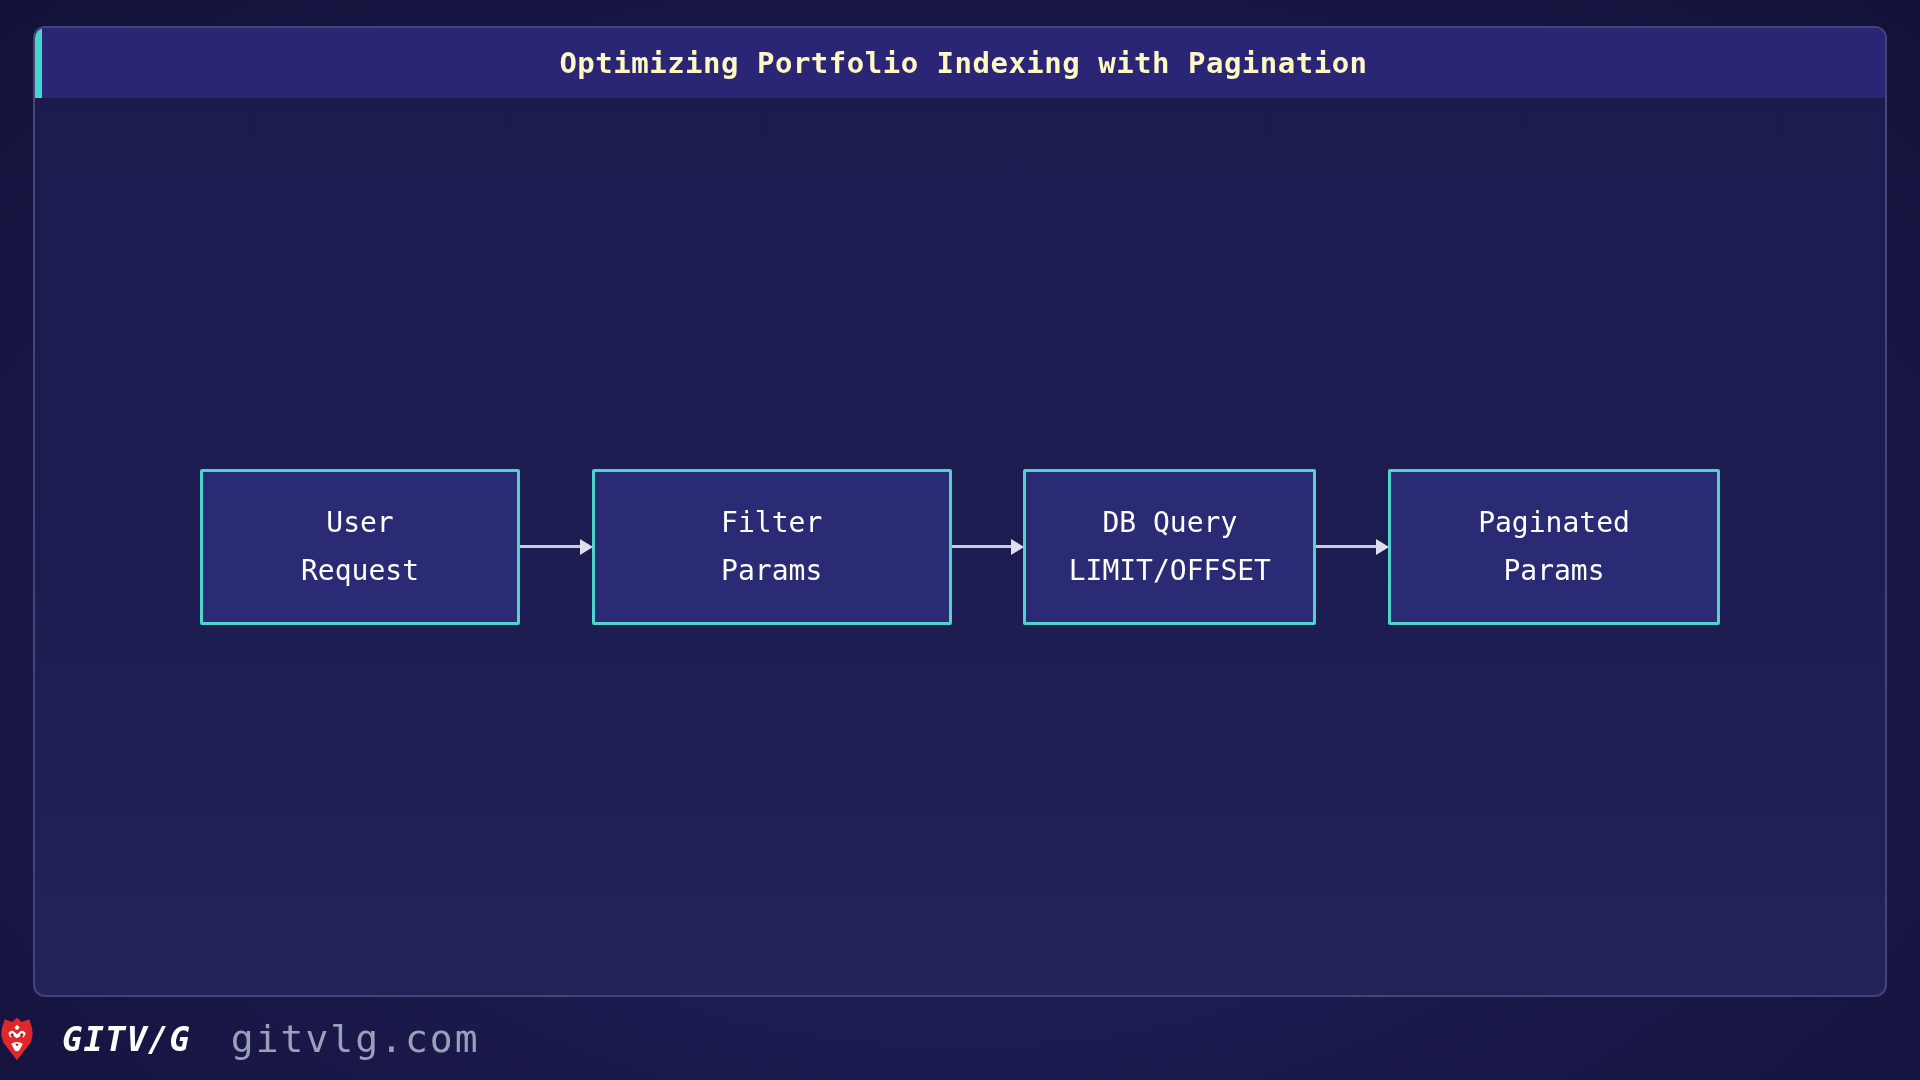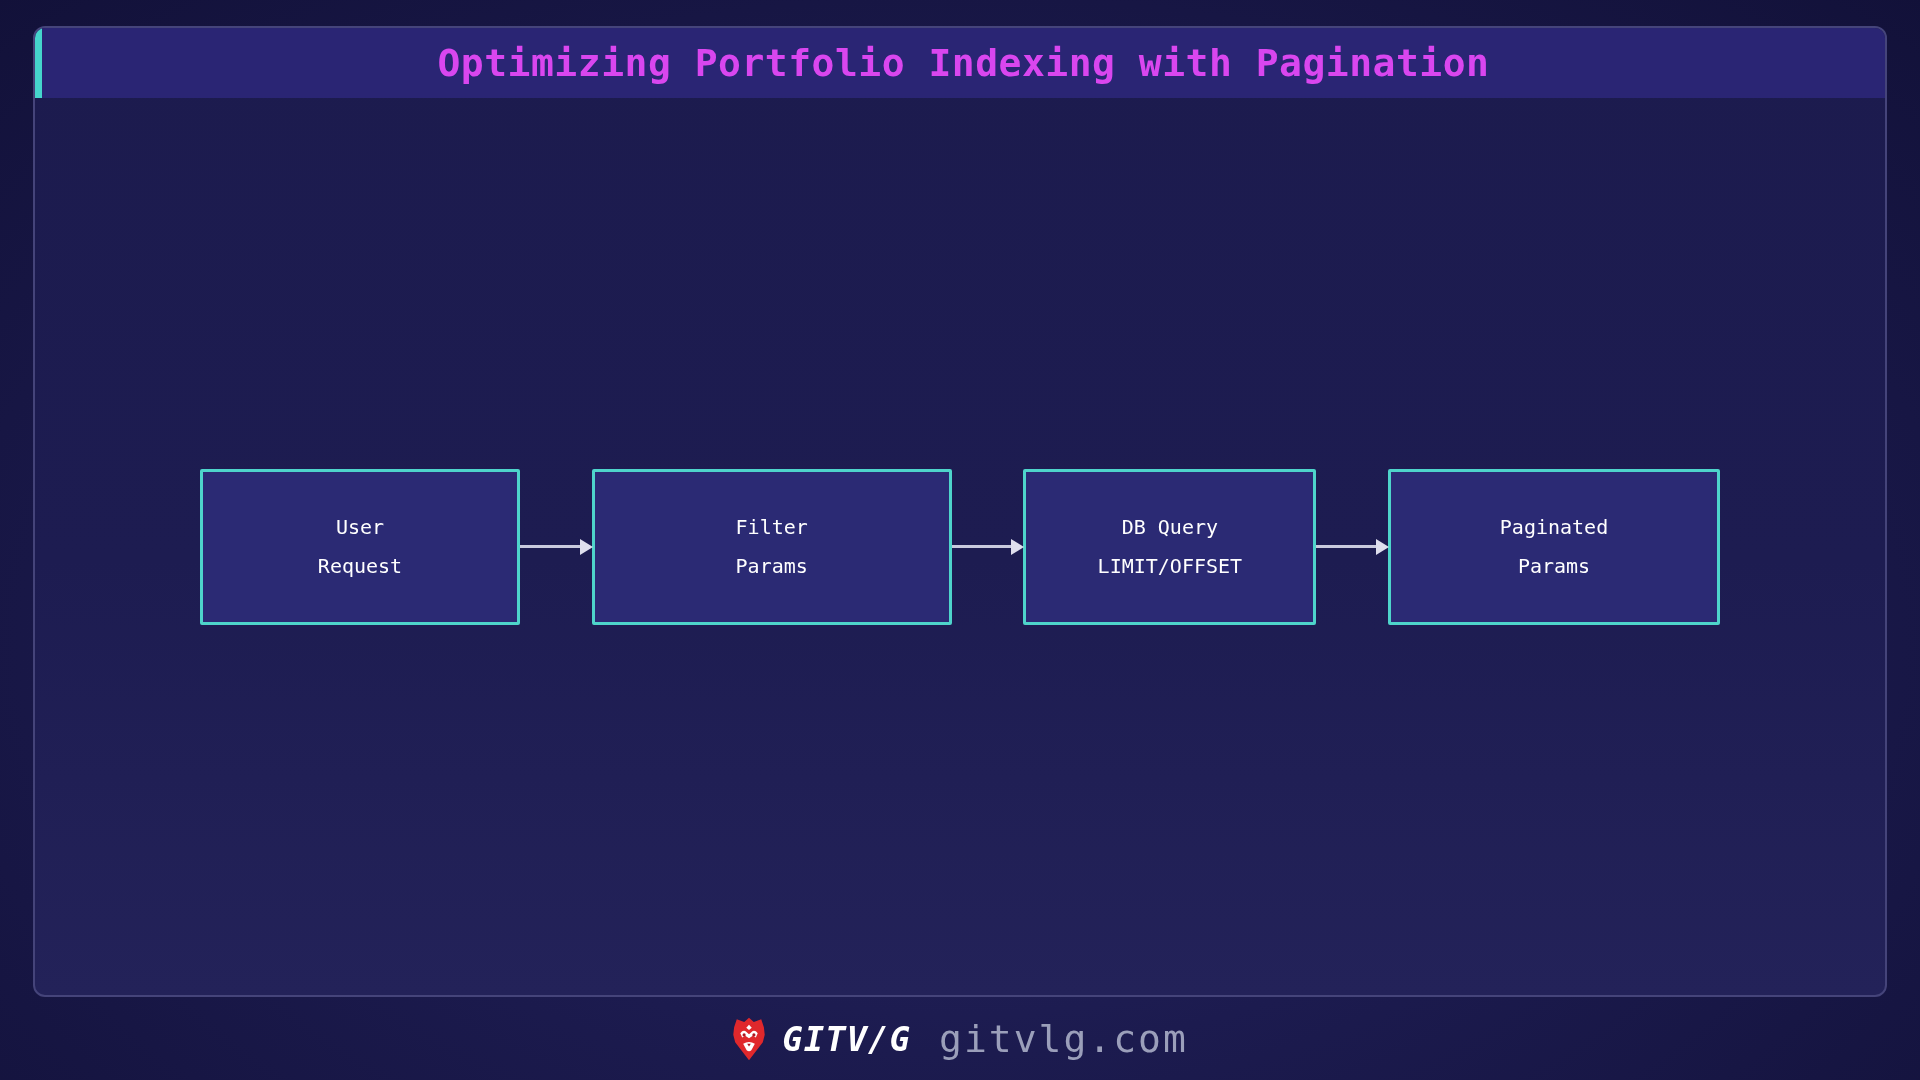--- a/index.html
+++ b/index.html
@@ -23,22 +23,22 @@
 
   .titlebar {
     height: 70px;
     background: #2a2574;
     border-left: 7px solid #45d5cc;
     display: flex;
     align-items: center;
     justify-content: center;
   }
   .titlebar h1 {
-    color: #d946ef;
-    font-size: 38px;
+    color: #fef9c3;
+    font-size: 29px;
     font-weight: bold;
     letter-spacing: 0.5px;
   }
 
   
   .canvas {
     height: 897px;
     display: flex;
     align-items: center;
     justify-content: center;
@@ -52,21 +52,21 @@
     height: 156px;
     background: #2b2a74;
     border: 3px solid #4ed4cb;
     border-radius: 2px;
     display: flex;
     flex-direction: column;
     align-items: center;
     justify-content: center;
     gap: 15px;
     color: #ffffff;
-    font-size: 20px;
+    font-size: 28px;
     flex: 0 0 auto;
   }
   .node-1 { width: 320px; }
   .node-2 { width: 360px; }
   .node-3 { width: 293px; }
   .node-4 { width: 332px; }
 
   .connector {
     flex: 1 1 auto;
     align-self: center;
@@ -89,22 +89,21 @@
     border-left: 13px solid #dfdfee;
   }
 
   
   .footer {
     position: absolute;
     left: 0; top: 997px;
     width: 1920px; height: 83px;
     display: flex;
     align-items: center;
-    justify-content: center;
-    gap: 16px;
+    gap: 28px;
   }
   .lion { width: 34px; height: 46px; display: inline-block; }
   .brand {
     color: #ffffff;
     font-size: 34px;
     font-weight: bold;
     font-style: italic;
     letter-spacing: 1px;
   }
   .site {

